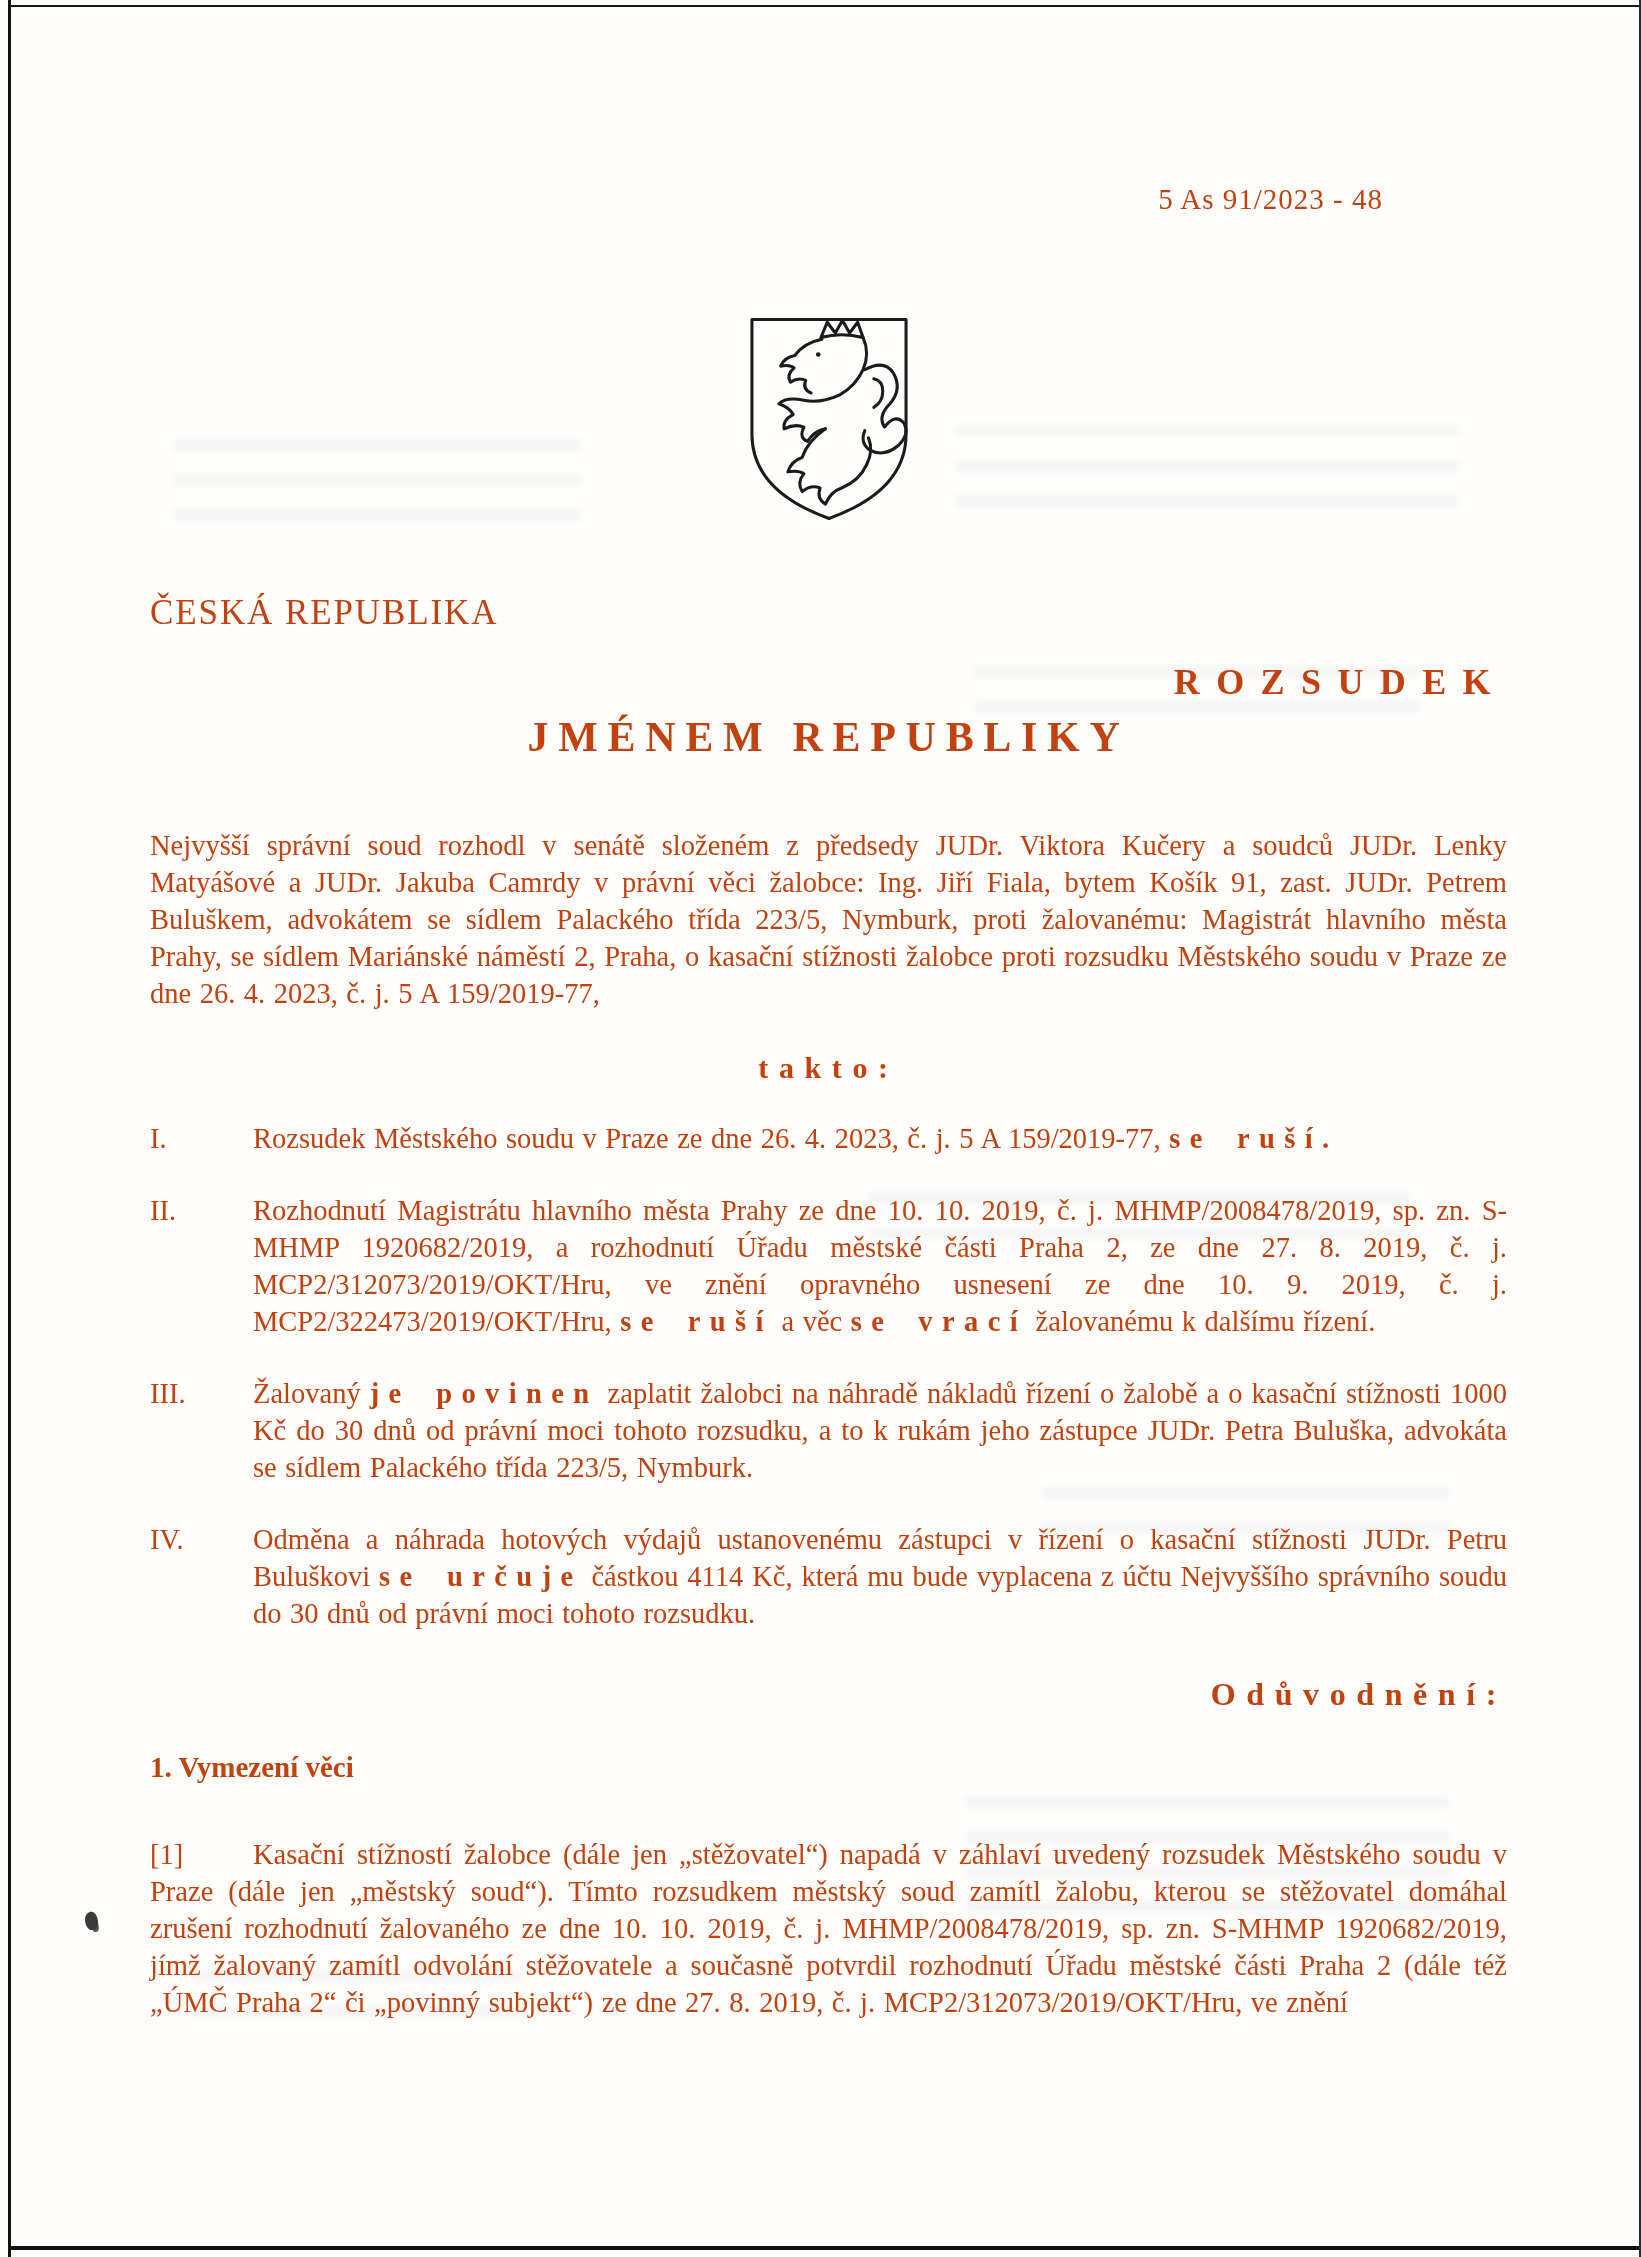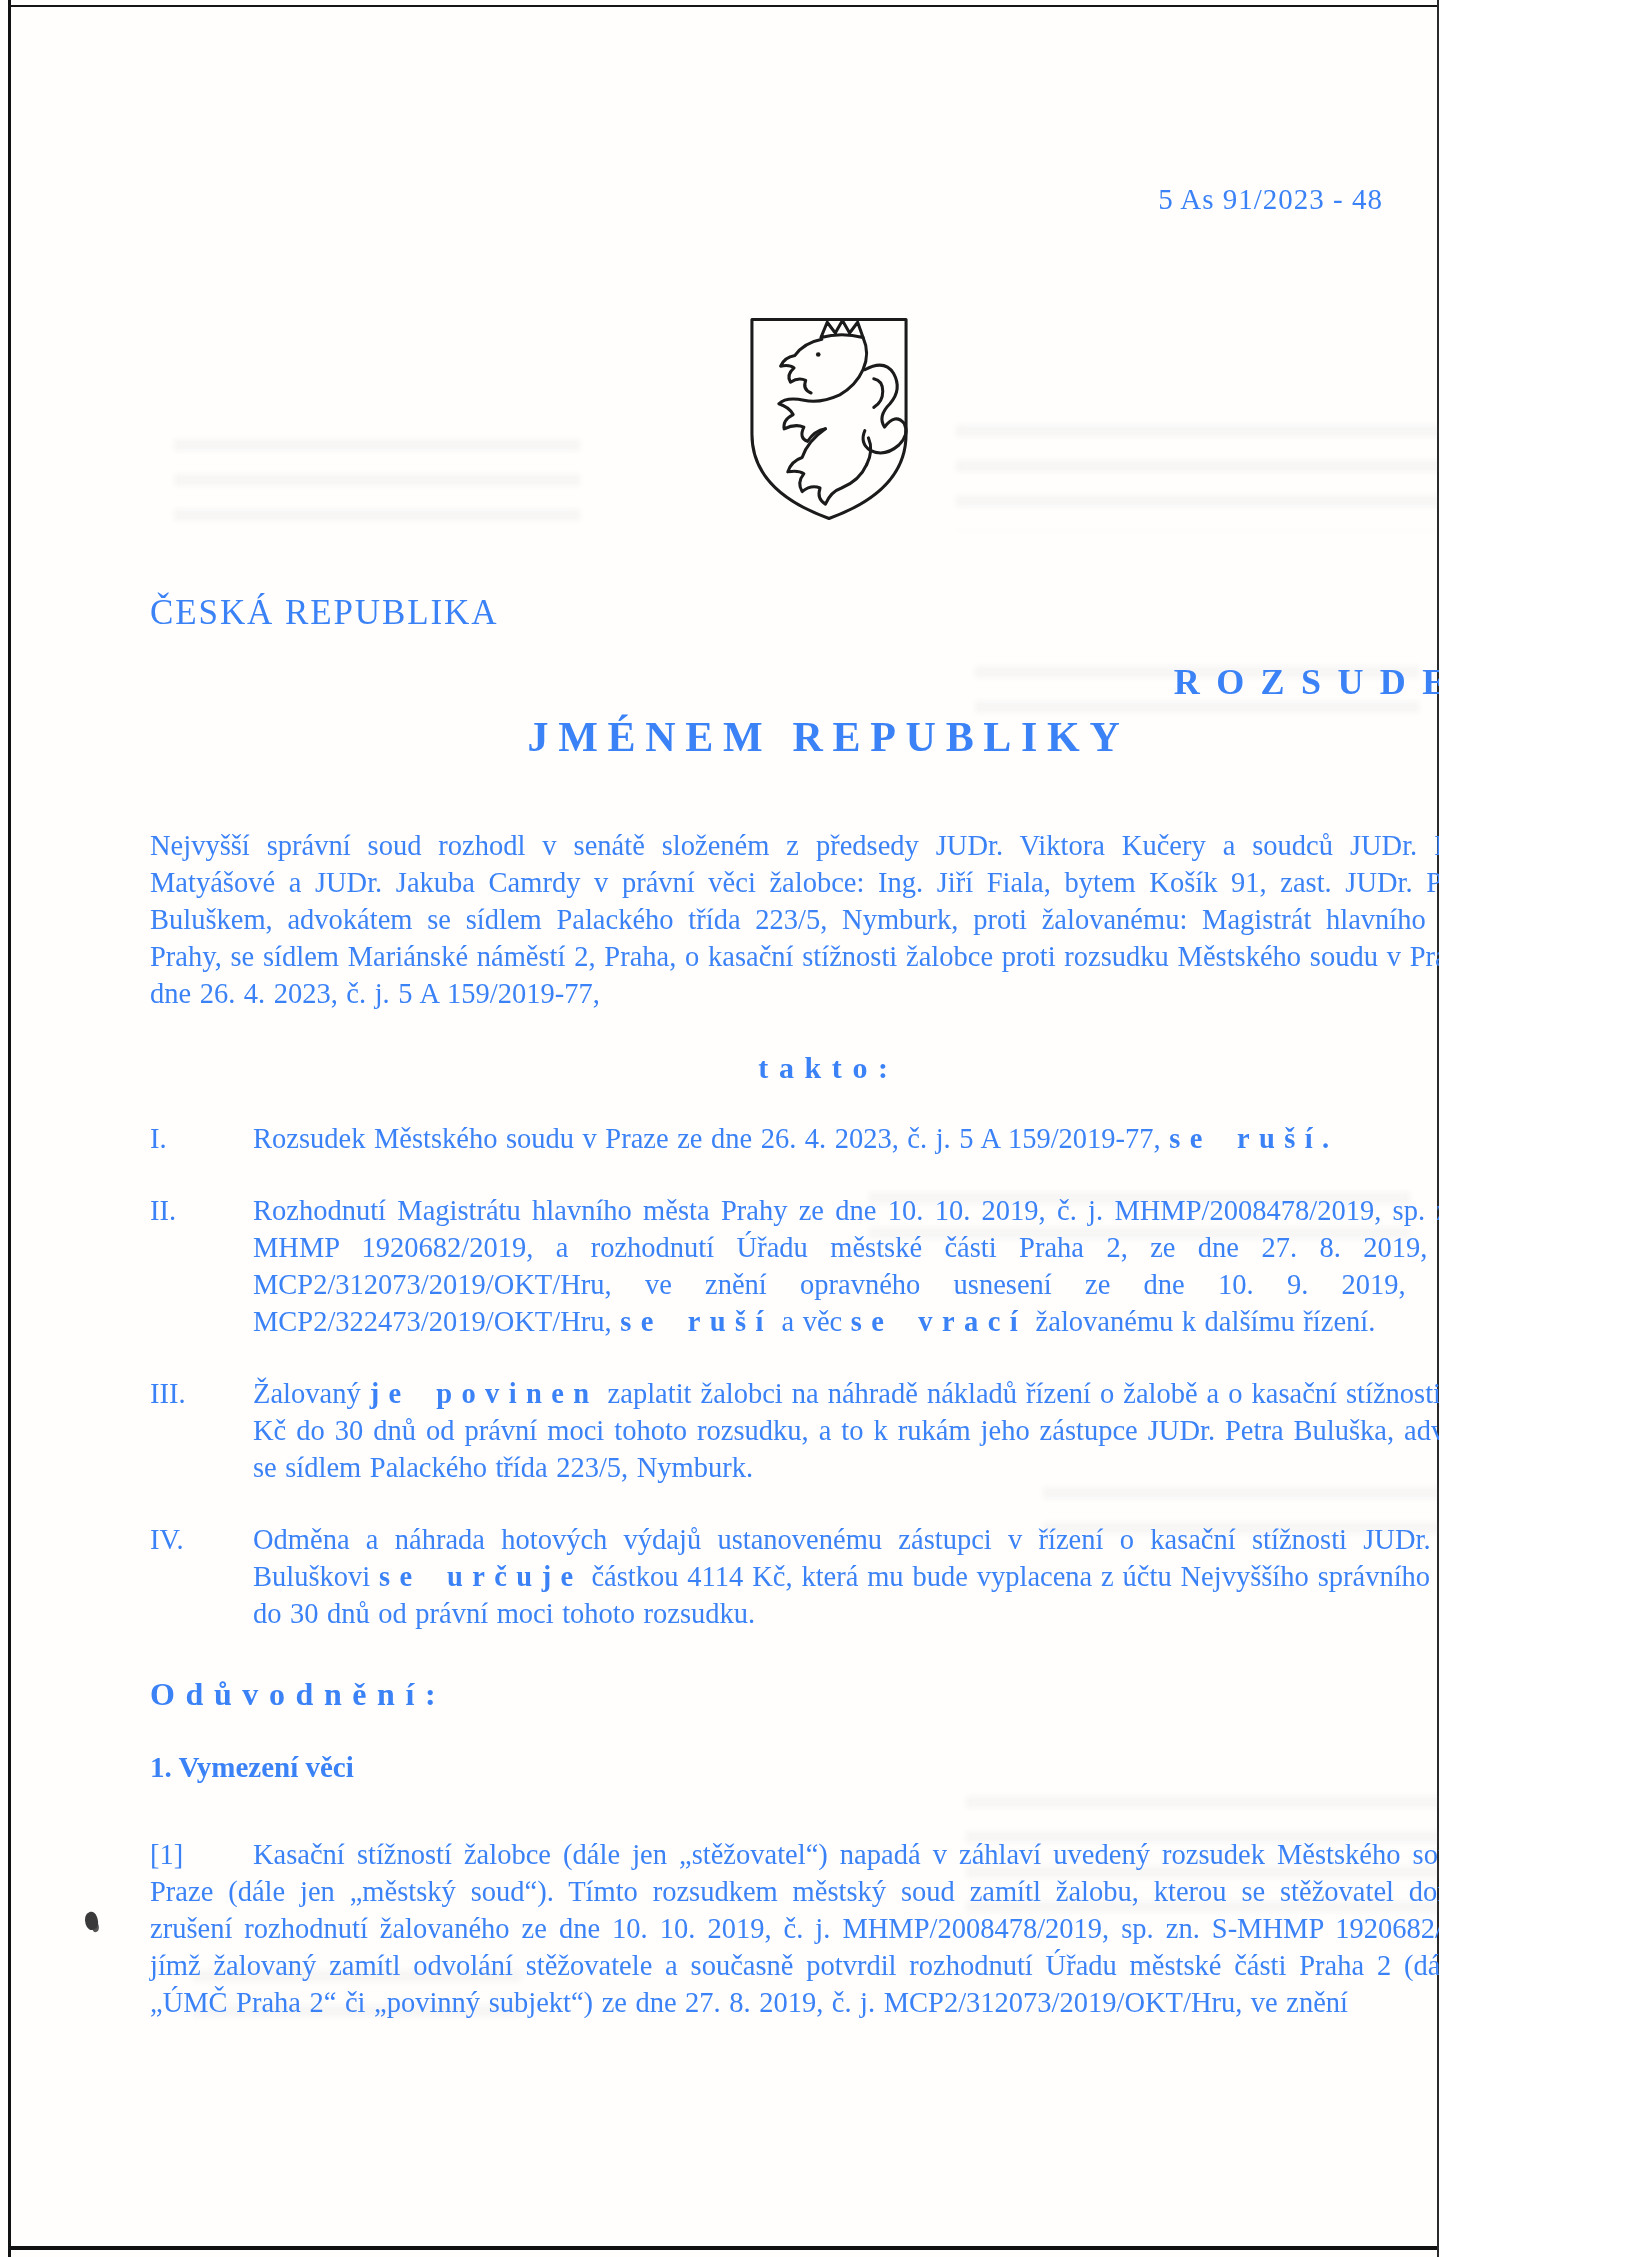--- a/index.html
+++ b/index.html
@@ -1,21 +1,21 @@
 <!DOCTYPE html>
 <html><head>
 <meta charset="utf-8">
 <style>
   html,body{margin:0;padding:0;background:#ffffff;}
   .page{
     position:relative;
-    width:1439px;height:2257px;
+    width:1641px;height:2257px;
     background:#fffefd;
     font-family:"Liberation Serif","DejaVu Serif",serif;
-    color:#3b82f6;
+    color:#c2410c;
     overflow:hidden;
   }
   
   .frame-left{position:absolute;left:7.7px;top:0;width:2.9px;height:2257px;background:#121212;}
   .frame-top{position:absolute;left:7.7px;top:4.8px;width:1634px;height:1.9px;background:#161616;}
   .frame-bottom{position:absolute;left:7.7px;bottom:6.8px;width:1634px;height:3.9px;background:#111;}
   .frame-right{position:absolute;right:0;top:0;width:1.9px;height:2257px;background:#2a2a2a;}
   
   .ghost{
     position:absolute;
@@ -40,21 +40,21 @@
   .title2{margin:9.7px 0 0 0;text-align:center;font-size:42px;font-weight:bold;letter-spacing:9.7px;}
   .bodytext{font-size:28.5px;line-height:37px;text-align:justify;word-spacing:1.4px;}
   .intro{margin:66px 0 0 0;}
   .bold{font-weight:normal;}
   .takto{margin:39px 0 0 0;text-align:center;font-size:30px;font-weight:bold;letter-spacing:10.6px;}
   .verdict{margin-top:29px;}
   .vrow{display:flex;margin-top:35px;}
   .vnum{flex:0 0 103px;width:103px;font-size:28.5px;line-height:37px;}
   .vtext{flex:1;margin:0;}
   .sp{font-weight:bold;letter-spacing:0.33em;word-spacing:0.30em;}
-  .odu{margin:44px 0 0 0;text-align:left;font-size:32px;font-weight:bold;letter-spacing:10.6px;}
+  .odu{margin:44px 0 0 0;text-align:right;font-size:32px;font-weight:bold;letter-spacing:10.6px;}
   .sec1{margin:38px 0 0 0;font-size:29px;font-weight:bold;}
   .para1{margin:52px 0 8px 0;}
   .pnum{display:inline-block;width:103px;}
 </style>
 </head>
 <body>
 
 <div class="page">
 
   <div class="frame-left"></div>

